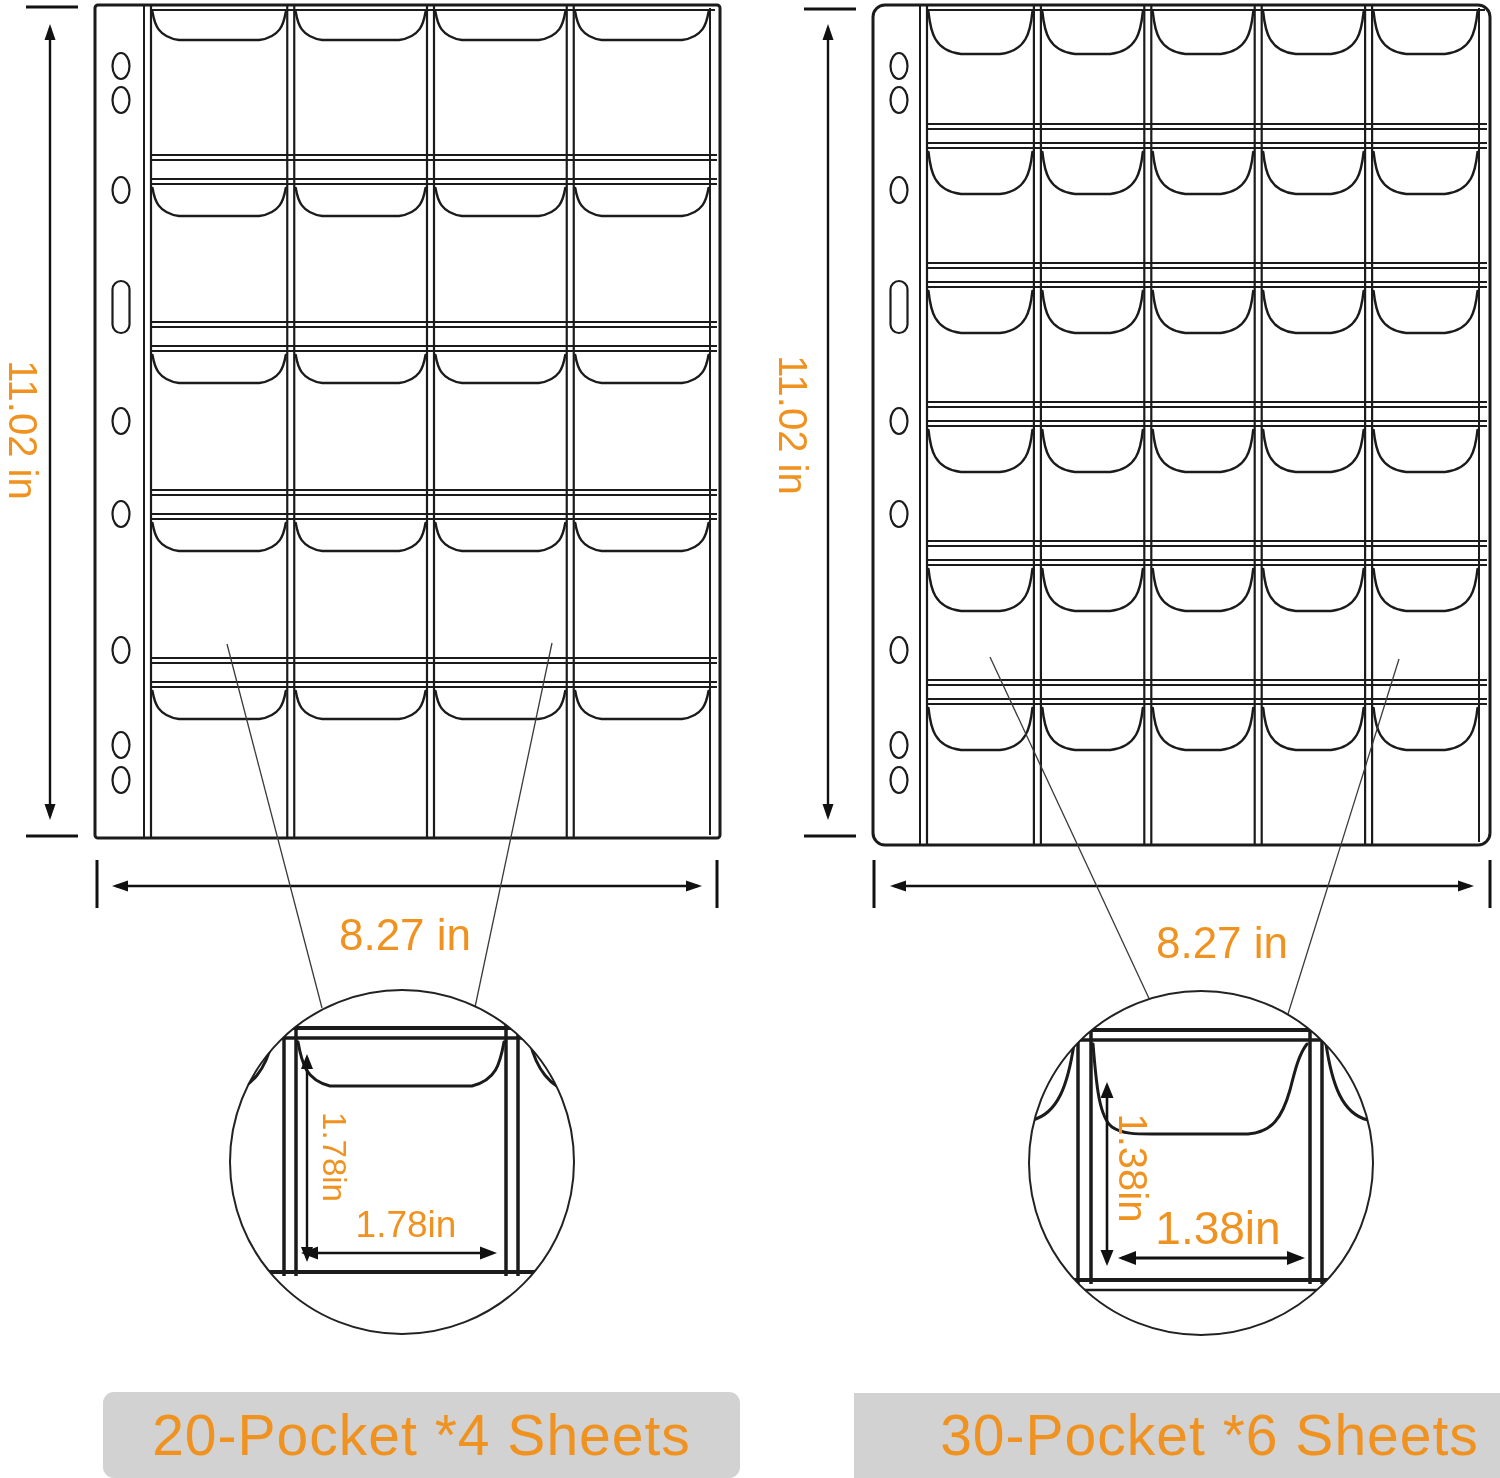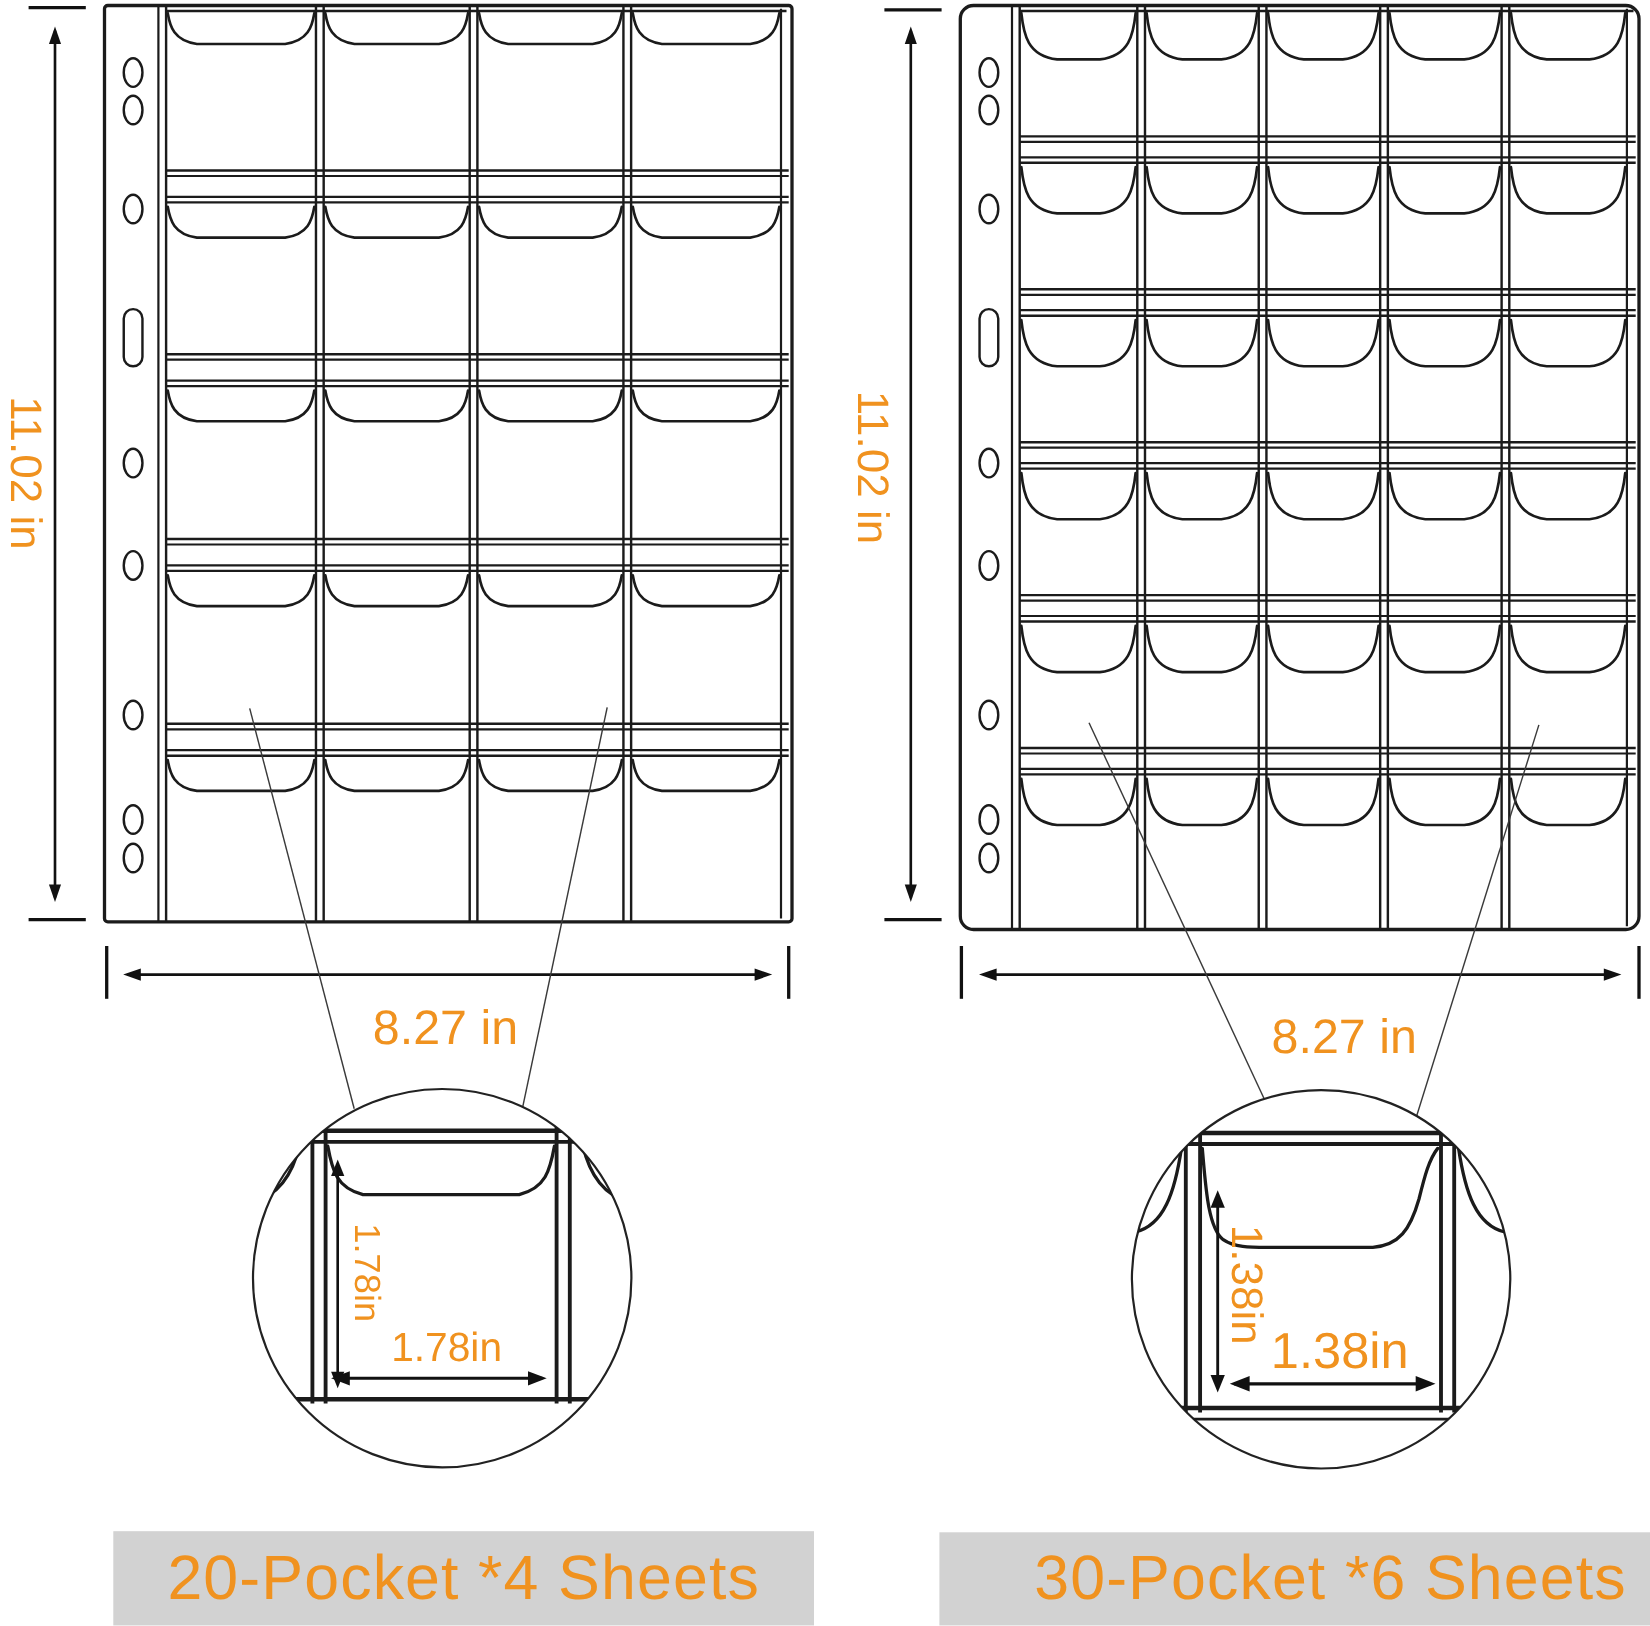--- a/index.html
+++ b/index.html
@@ -297,15 +297,15 @@
   <div class="dim-label" style="left:305px;top:912px;width:200px;height:48px;font-size:44px;">8.27 in</div>
 
   <div class="dim-label" style="left:1122px;top:920px;width:200px;height:48px;font-size:44px;">8.27 in</div>
 
   <div class="dim-label rot90" style="left:273px;top:1139px;width:120px;height:36px;font-size:33px;">1.78in</div>
   <div class="dim-label" style="left:326px;top:1206px;width:160px;height:40px;font-size:37px;">1.78in</div>
 
   <div class="dim-label rot90" style="left:1062px;top:1148px;width:144px;height:40px;font-size:40px;">1.38in</div>
   <div class="dim-label" style="left:1118px;top:1204px;width:200px;height:50px;font-size:46px;">1.38in</div>
 
-  <div class="caption" style="left:103px;top:1392px;width:637px;height:86px;font-size:57px;line-height:86px;">20-Pocket *4 Sheets</div>
+  <div class="caption" style="left:103px;top:1392px;width:637px;height:86px;font-size:57px;line-height:86px;border-radius:11px;">20-Pocket *4 Sheets</div>
   <div class="caption" style="left:854px;top:1393px;width:629px;height:85px;font-size:57px;line-height:85px;padding-left:41px;">30-Pocket *6 Sheets</div>
 </div>
 
 </body></html>

